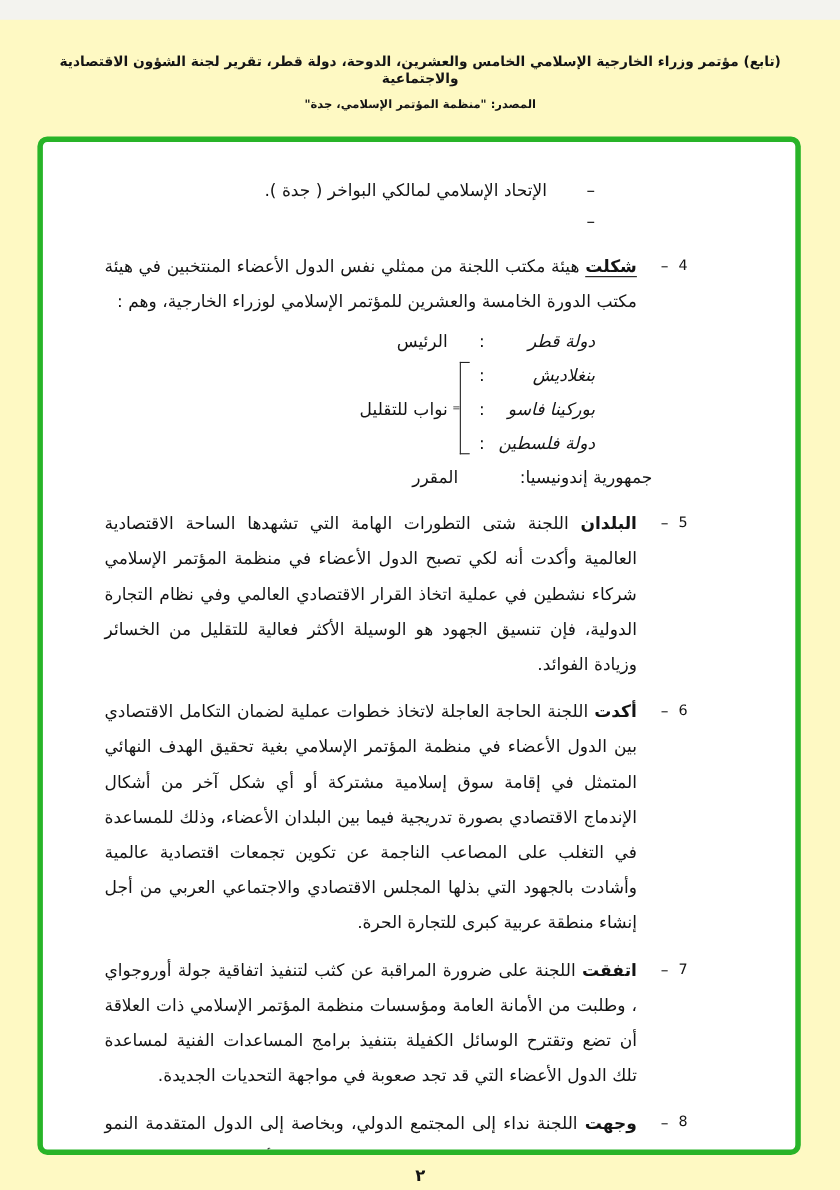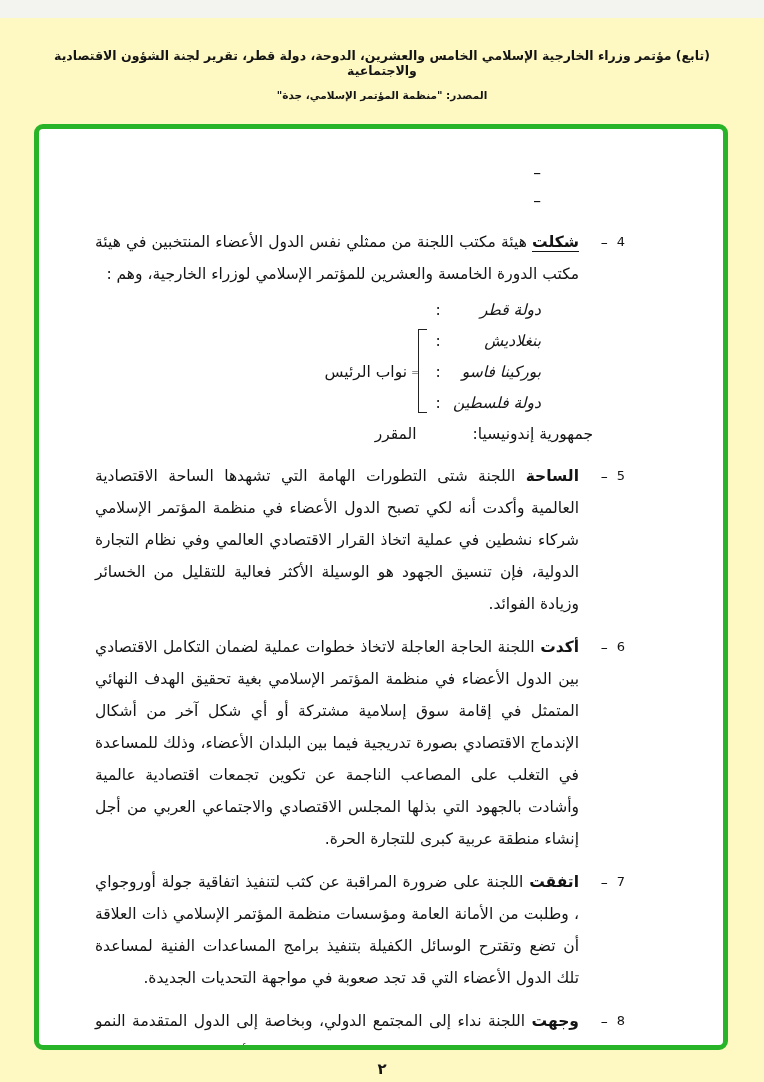--- a/index.html
+++ b/index.html
@@ -48,20 +48,21 @@
   <div class="header">
     <div class="header-line1">(تابع) مؤتمر وزراء الخارجية الإسلامي الخامس والعشرين، الدوحة، دولة قطر، تقرير لجنة الشؤون الاقتصادية والاجتماعية</div>
     <div class="header-line2">المصدر:  "منظمة المؤتمر الإسلامي، جدة"</div>
   </div>
 
   <div class="green-box">
     <div class="content">
 
       <div class="bullet-row">
         <span class="bdash">–</span>
+        <span>الإتحاد الإسلامي لمالكي البواخر ( جدة ).</span>
       </div>
       <div class="bullet-row">
         <span class="bdash">–</span>
       </div>
 
       <div class="item">
         <div class="marker">
           <span class="num">4</span>
           <span class="mdash">–</span>
         </div>
@@ -69,53 +70,54 @@
           <span class="lead u">شكلت</span>
           <span>هيئة مكتب اللجنة من ممثلي نفس الدول الأعضاء المنتخبين في هيئة مكتب الدورة الخامسة والعشرين للمؤتمر الإسلامي لوزراء الخارجية، وهم :</span>
         </div>
       </div>
 
       <div class="clist">
         <div class="crow">
           <span class="cc">دولة قطر</span>
           <span class="ccolon">:</span>
           <span class="cconn"></span>
+          <span class="crole">الرئيس</span>
         </div>
         <div class="crow">
           <span class="cc">بنغلاديش</span>
           <span class="ccolon">:</span>
           <span class="cconn"></span>
           <span class="crole"></span>
         </div>
         <div class="crow">
           <span class="cc">بوركينا فاسو</span>
           <span class="ccolon">:</span>
           <span class="cconn">=</span>
-          <span class="crole">نواب الرئيس</span>
+          <span class="crole">نواب للتقليل</span>
         </div>
         <div class="crow">
           <span class="cc">دولة فلسطين</span>
           <span class="ccolon">:</span>
           <span class="cconn"></span>
           <span class="crole"></span>
         </div>
         <div class="crow row5">
           <span>جمهورية إندونيسيا:</span>
           <span>المقرر</span>
         </div>
         <div class="bracket"></div>
       </div>
 
       <div class="item">
         <div class="marker">
           <span class="num">5</span>
           <span class="mdash">–</span>
         </div>
         <div class="itext">
-          <span class="lead">الساحة</span>
+          <span class="lead">البلدان</span>
           <span>اللجنة شتى التطورات الهامة التي تشهدها الساحة الاقتصادية العالمية وأكدت أنه لكي تصبح الدول الأعضاء في منظمة المؤتمر الإسلامي شركاء نشطين في عملية اتخاذ القرار الاقتصادي العالمي وفي نظام التجارة الدولية، فإن تنسيق الجهود هو الوسيلة الأكثر فعالية للتقليل من الخسائر وزيادة الفوائد.</span>
         </div>
       </div>
 
       <div class="item">
         <div class="marker">
           <span class="num">6</span>
           <span class="mdash">–</span>
         </div>
         <div class="itext">

